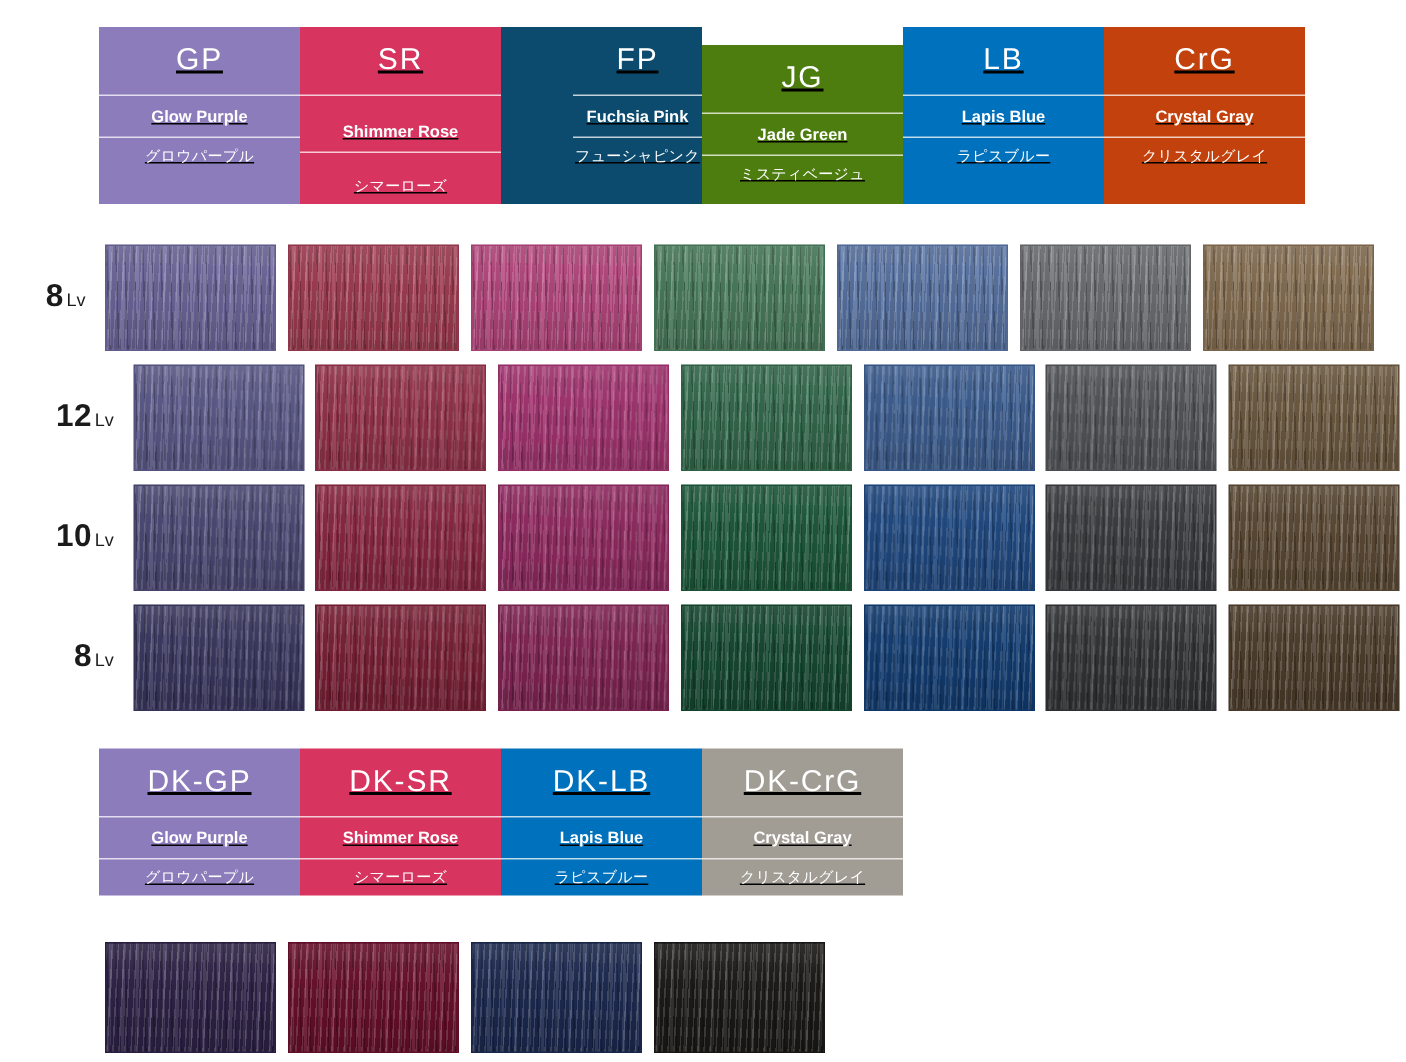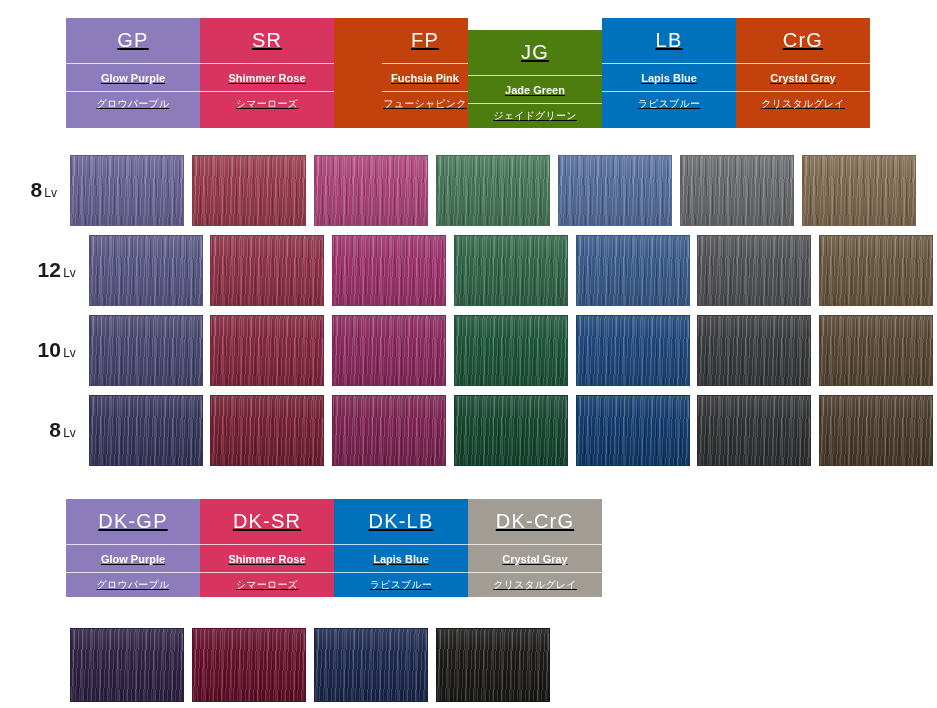--- a/index.html
+++ b/index.html
@@ -167,34 +167,34 @@
 <body>
 
 <div class="chart-section" id="main-section">
 
   <div class="legend-table" id="main-legend">
       <div class="legend-col" style="background: rgb(140, 124, 187);">
         <div class="cell-code">GP</div>
         <div class="cell-en">Glow Purple</div>
         <div class="cell-jp">グロウパープル</div>
       </div>
-      <div class="legend-col" style="background: rgb(215, 53, 95);">
+      <div class="legend-col" style="background: rgb(215, 53, 95); gap: 10px;">
         <div class="cell-code">SR</div>
         <div class="cell-en">Shimmer Rose</div>
         <div class="cell-jp">シマーローズ</div>
       </div>
-      <div class="legend-col" style="background: #c2410c; padding-left: 48px;">
+      <div class="legend-col" style="background: #0c4a6e; padding-left: 48px;">
         <div class="cell-code">FP</div>
         <div class="cell-en">Fuchsia Pink</div>
         <div class="cell-jp">フューシャピンク</div>
       </div>
       <div class="legend-col" style="background: #4d7c0f; margin-top: 12px;">
         <div class="cell-code">JG</div>
         <div class="cell-en">Jade Green</div>
-        <div class="cell-jp">ジェイドグリーン</div>
+        <div class="cell-jp">ミスティベージュ</div>
       </div>
       <div class="legend-col" style="background: rgb(0, 113, 188);">
         <div class="cell-code">LB</div>
         <div class="cell-en">Lapis Blue</div>
         <div class="cell-jp">ラピスブルー</div>
       </div>
       <div class="legend-col" style="background: #c2410c;">
         <div class="cell-code">CrG</div>
         <div class="cell-en">Crystal Gray</div>
         <div class="cell-jp">クリスタルグレイ</div>

